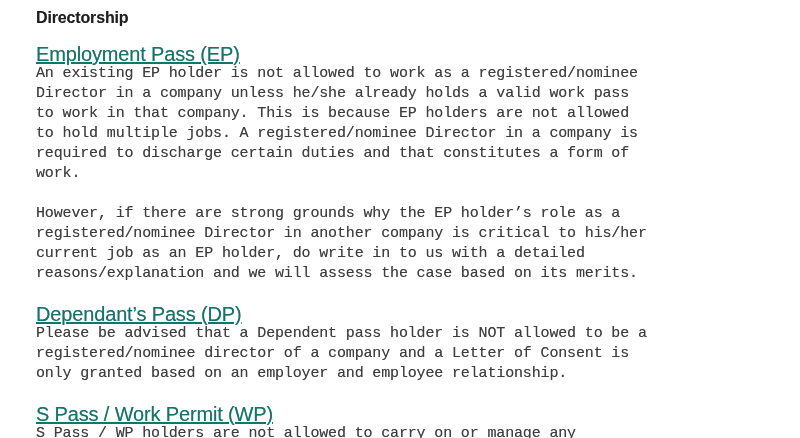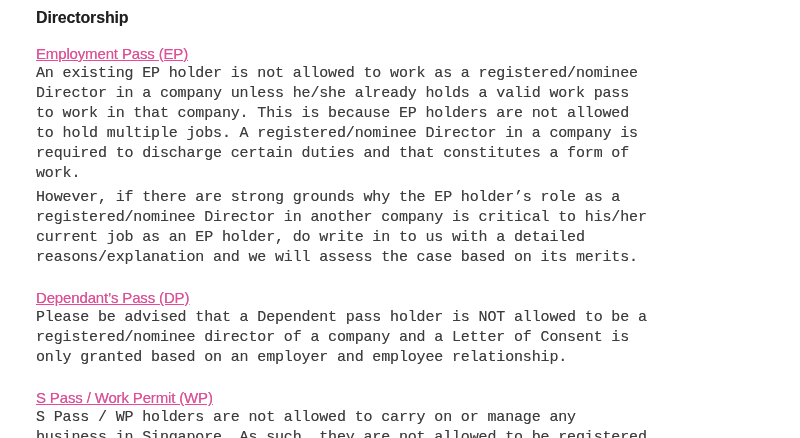--- a/index.html
+++ b/index.html
@@ -29,35 +29,35 @@
     font-size: 16px;
     line-height: 20px;
     font-weight: bold;
     color: #1f1f1f;
   }
   .doc section {
     margin: 0;
   }
   .doc h2 {
     margin: 20px 0 0 0;
-    font-size: 15px;
+    font-size: 20px;
     line-height: 20px;
     font-weight: normal;
     text-decoration: underline;
-    color: #ec4899;
+    color: #0f766e;
   }
   .doc section:first-of-type h2 {
     margin-top: 16px;
   }
   .doc p {
     margin: 0;
     font-family: Liberation Mono, monospace;
   }
   .doc p + p {
-    margin-top: 4px;
+    margin-top: 20px;
   }
 </style>
 </head>
 <body>
 
 <div class="doc">
 
   <h1>Directorship</h1>
 
   <section>

